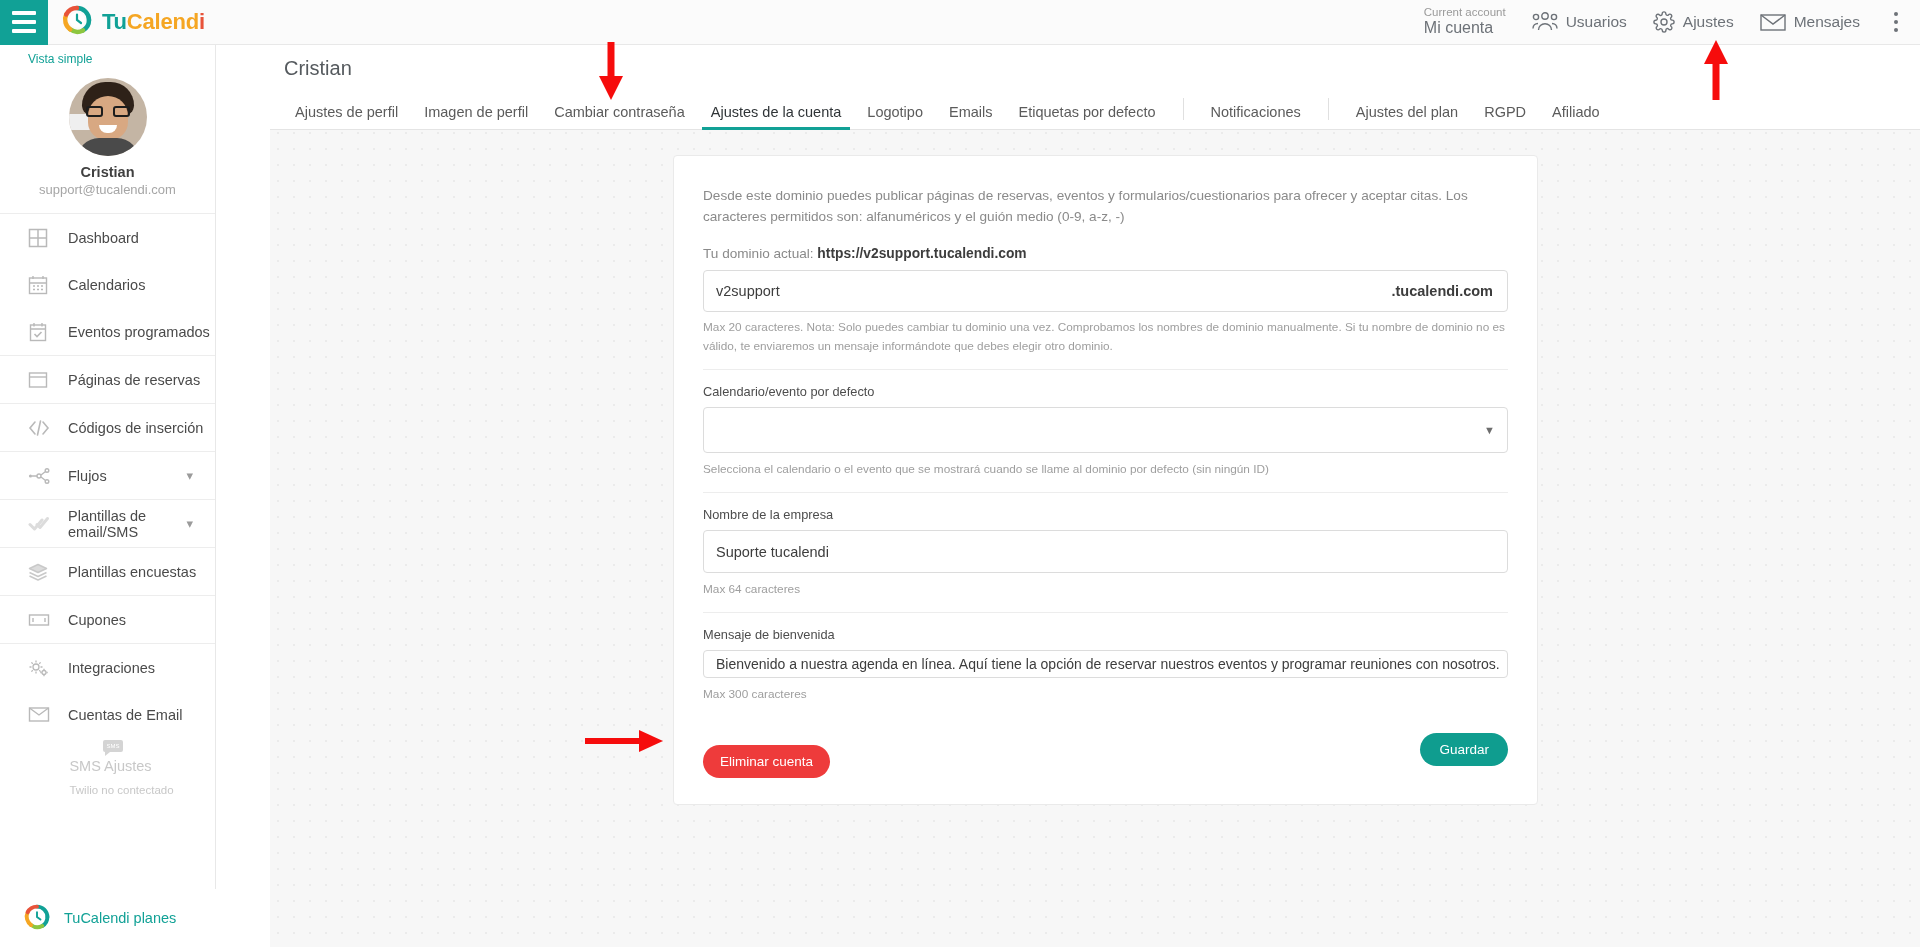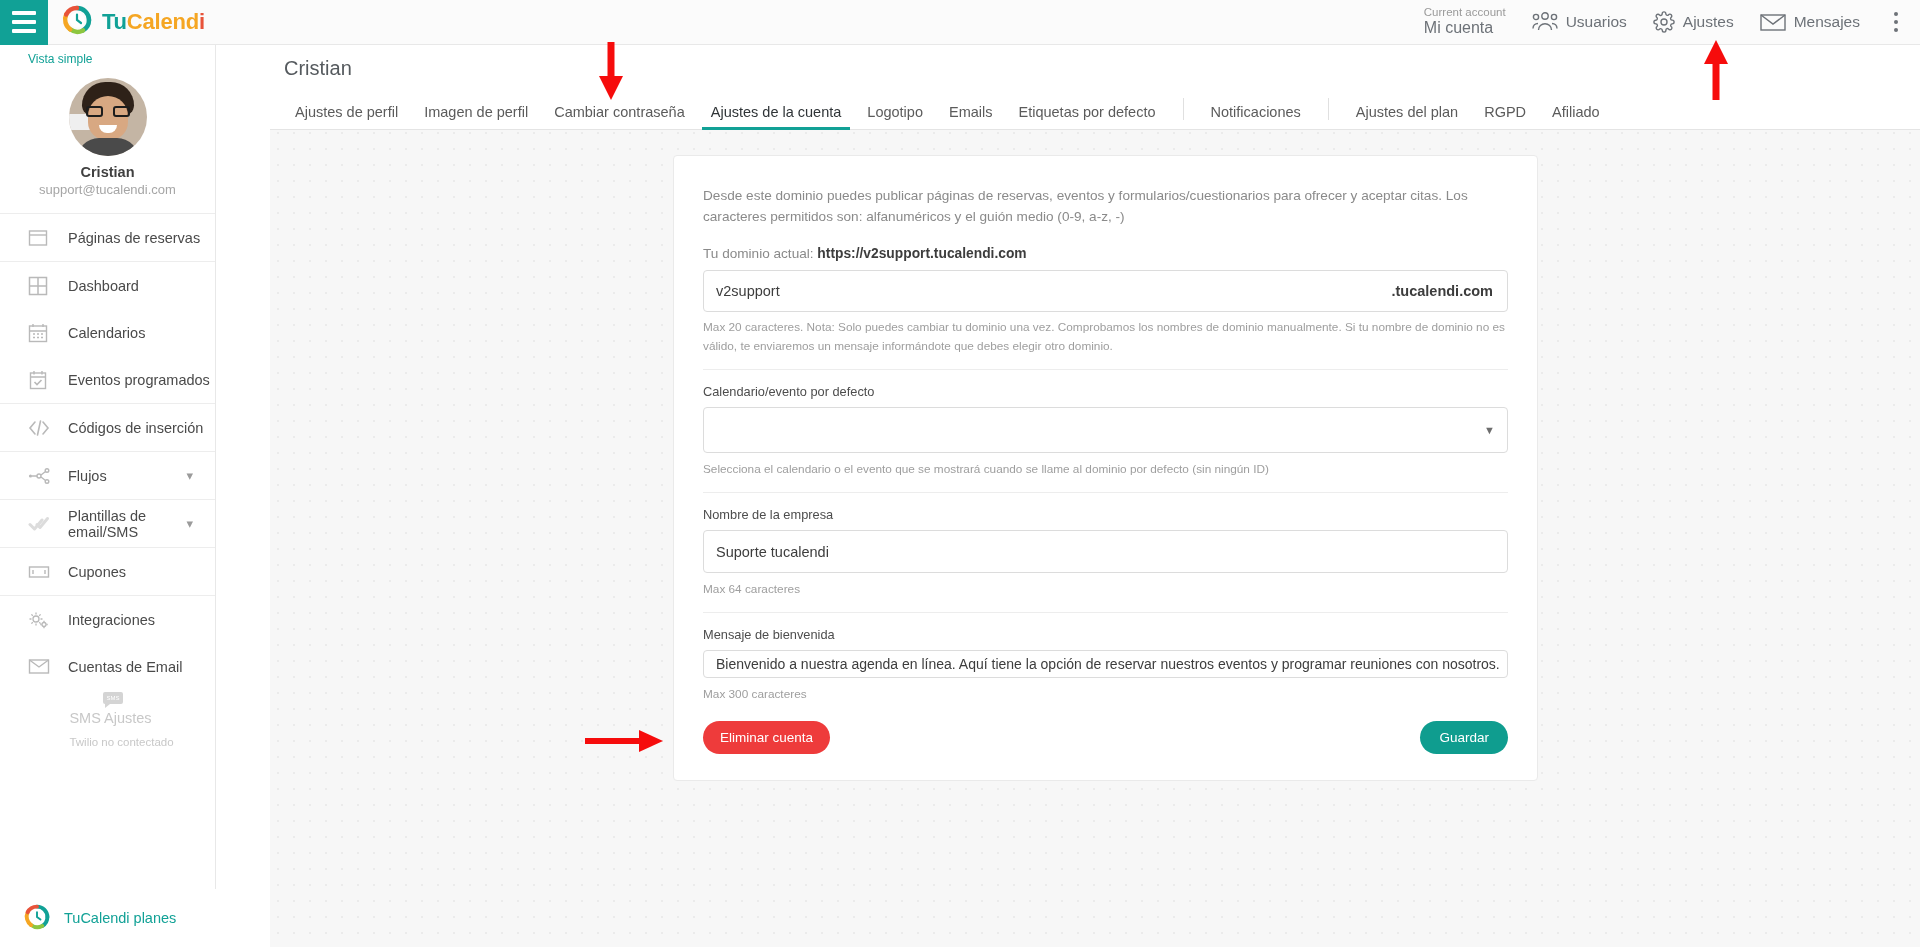--- a/index.html
+++ b/index.html
@@ -135,21 +135,21 @@
   #defcal .caret { color: #6d6d6d; font-size: 11px; }
 
   #company { margin-top: 8px; height: 43px; display:flex; align-items:center; padding-left: 12px; }
   #company input { border:none; outline:none; font-size: 14.5px; color: #3d3d3d; width: 100%; font-family: inherit; background:transparent;}
 
   #welcome { margin-top: 8px; height: 28px; display:flex; align-items:center; padding-left: 12px; }
   #welcome input { border:none; outline:none; font-size: 14px; color: #3d3d3d; width: 100%; font-family: inherit; background:transparent;}
 
   #actions { display:flex; align-items:center; justify-content:space-between; margin-top: 17px; }
   .btn { border:none; border-radius: 20px; font-size: 13.5px; cursor:pointer; font-family: inherit; color:#fff; }
-  #btn-delete { background:#ee3b3b; padding: 9px 17px; }
+  #btn-delete { background:#ee3b3b; padding: 9px 17px; margin-top: 24px; }
   #btn-save { background:#0f9d8f; padding: 9px 19px; }
 
   
   .arrow { position: absolute; pointer-events: none; }
   #arrow-tab { left: 595px; top: 42px; }
   #arrow-ajustes { left: 1700px; top: 38px; }
   #arrow-delete { left: 585px; top: 728px; }
 </style>
 </head>
 <body>
@@ -238,32 +238,20 @@
       <div class="mouth"></div>
       <div class="body"></div>
     </div>
     <div id="uname">Cristian</div>
     <div id="uemail">support@tucalendi.com</div>
   </div>
 
   <div class="navgroup">
     <div class="navrow">
       <span class="ico">
-        <svg width="20" height="18" viewBox="0 0 20 18" fill="none" stroke="#b9b9b9" stroke-width="1.4">
-            <rect x="1.5" y="2" width="17" height="14"></rect>
-            <path d="M1.5 6h17"></path>
-          </svg>
-      </span>
-      <span class="lbl2">Páginas de reservas</span>
-    </div>
-  </div>
-
-  <div class="navgroup">
-    <div class="navrow">
-      <span class="ico">
         <svg width="20" height="20" viewBox="0 0 20 20" fill="none" stroke="#b9b9b9" stroke-width="1.5">
             <rect x="1.5" y="1.5" width="17" height="17"></rect>
             <path d="M10 1.5v17M1.5 10h17"></path>
           </svg>
       </span>
       <span class="lbl2">Dashboard</span>
     </div>
     <div class="navrow">
       <span class="ico">
         <svg width="20" height="20" viewBox="0 0 20 20" fill="none" stroke="#b9b9b9" stroke-width="1.4">
@@ -276,20 +264,32 @@
     </div>
     <div class="navrow">
       <span class="ico">
         <svg width="20" height="20" viewBox="0 0 20 20" fill="none" stroke="#b9b9b9" stroke-width="1.4">
             <rect x="2.5" y="3" width="15" height="15.5"></rect>
             <path d="M2.5 7h15M6 1v3.5M14 1v3.5"></path>
             <path d="M6.5 12l2.5 2.5 4.5-4.5" stroke-width="1.6"></path>
           </svg>
       </span>
       <span class="lbl2">Eventos programados</span>
+    </div>
+  </div>
+
+  <div class="navgroup">
+    <div class="navrow">
+      <span class="ico">
+        <svg width="20" height="18" viewBox="0 0 20 18" fill="none" stroke="#b9b9b9" stroke-width="1.4">
+            <rect x="1.5" y="2" width="17" height="14"></rect>
+            <path d="M1.5 6h17"></path>
+          </svg>
+      </span>
+      <span class="lbl2">Páginas de reservas</span>
     </div>
   </div>
 
   <div class="navgroup">
     <div class="navrow">
       <span class="ico">
         <svg width="22" height="18" viewBox="0 0 22 18" fill="none" stroke="#b9b9b9" stroke-width="1.6" stroke-linecap="round">
             <path d="M7 3L2 9l5 6M15 3l5 6-5 6M12.5 2l-3 14"></path>
           </svg>
       </span>
@@ -319,20 +319,32 @@
         <svg width="22" height="18" viewBox="0 0 22 18" fill="none" stroke="#dcdcdc" stroke-width="3" stroke-linecap="round" stroke-linejoin="round">
             <path d="M2 9.5l4.5 4.5L14 5"></path>
             <path d="M9 9.5l3 3L19.5 3.5"></path>
           </svg>
       </span>
       <span class="lbl2">Plantillas de email/SMS</span>
       <span class="chev">▾</span>
     </div>
   </div>
 
+  <div class="navgroup">
+    <div class="navrow">
+      <span class="ico">
+        <svg width="20" height="18" viewBox="0 0 20 18" fill="none" stroke="#c9c9c9" stroke-width="1.5" stroke-linejoin="round">
+            <path d="M10 1.5L18.5 5.5 10 9.5 1.5 5.5z" fill="#dcdcdc"></path>
+            <path d="M1.5 9.5L10 13.5 18.5 9.5"></path>
+            <path d="M1.5 13L10 17 18.5 13"></path>
+          </svg>
+      </span>
+      <span class="lbl2">Plantillas encuestas</span>
+    </div>
+  </div>
 
   <div class="navgroup">
     <div class="navrow">
       <span class="ico">
         <svg width="22" height="16" viewBox="0 0 22 16" fill="none" stroke="#b9b9b9" stroke-width="1.4">
             <rect x="1.5" y="3" width="19" height="10"></rect>
             <path d="M5 6v4M17 6v4"></path>
           </svg>
       </span>
       <span class="lbl2">Cupones</span>

